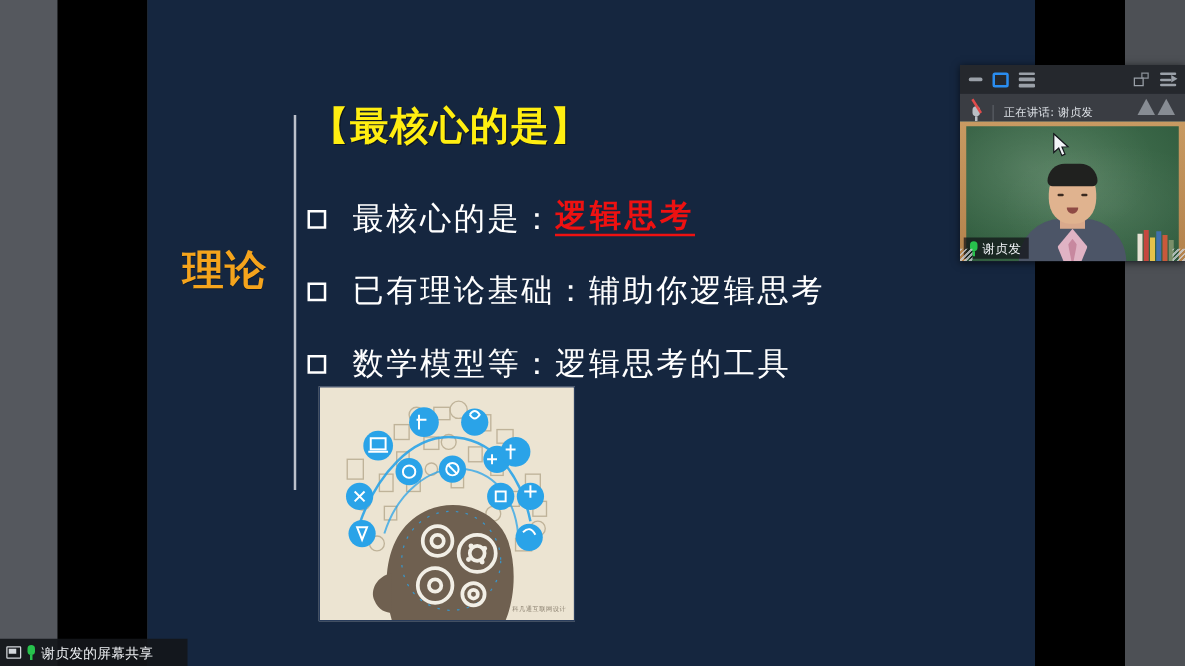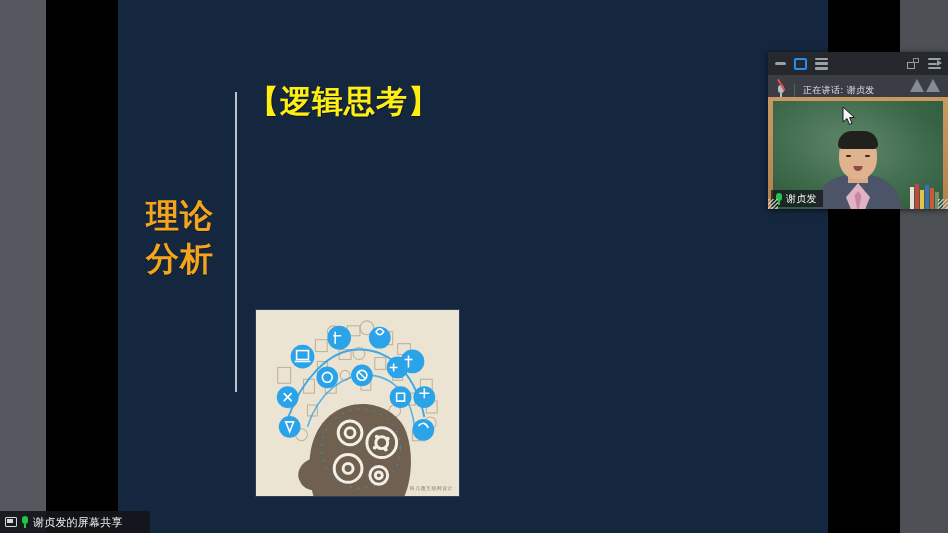--- a/index.html
+++ b/index.html
@@ -227,27 +227,44 @@
 
   <div class="desk-left"></div>
   <div class="desk-right"></div>
   <div class="band-left"></div>
   <div class="band-right"></div>
 
   <div class="slide">
 
     <div class="section-label">
       <div>理论</div>
-      <div>分析</div>
     </div>
 
     <div class="v-rule"></div>
 
-    <div class="slide-heading">【逻辑思考】</div>
-
+    <div class="slide-heading">【最核心的是】</div>
+
+    <div class="bullets">
+
+      <div class="bullet-row">
+        <span class="bullet-box"></span>
+        <span class="bullet-text">最核心的是：</span>
+        <span class="hl-red">逻辑思考</span>
+      </div>
+
+      <div class="bullet-row">
+        <span class="bullet-box"></span>
+        <span class="bullet-text">已有理论基础：辅助你逻辑思考</span>
+      </div>
+
+      <div class="bullet-row">
+        <span class="bullet-box"></span>
+        <span class="bullet-text">数学模型等：逻辑思考的工具</span>
+      </div>
+    </div>
 
     <div class="pic">
       <svg class="pic-inner" viewBox="0 0 205 188" preserveAspectRatio="none">
         <rect x="0" y="0" width="205" height="188" fill="#ece4d2"></rect>
 
         <g fill="none" stroke="#b8ab90" stroke-width="1.1" opacity=".85">
           <rect x="22" y="58" width="13" height="16"></rect>
             <rect x="40" y="44" width="14" height="11"></rect>
           <circle cx="34" cy="92" r="7"></circle>
             <rect x="48" y="70" width="11" height="14"></rect>

